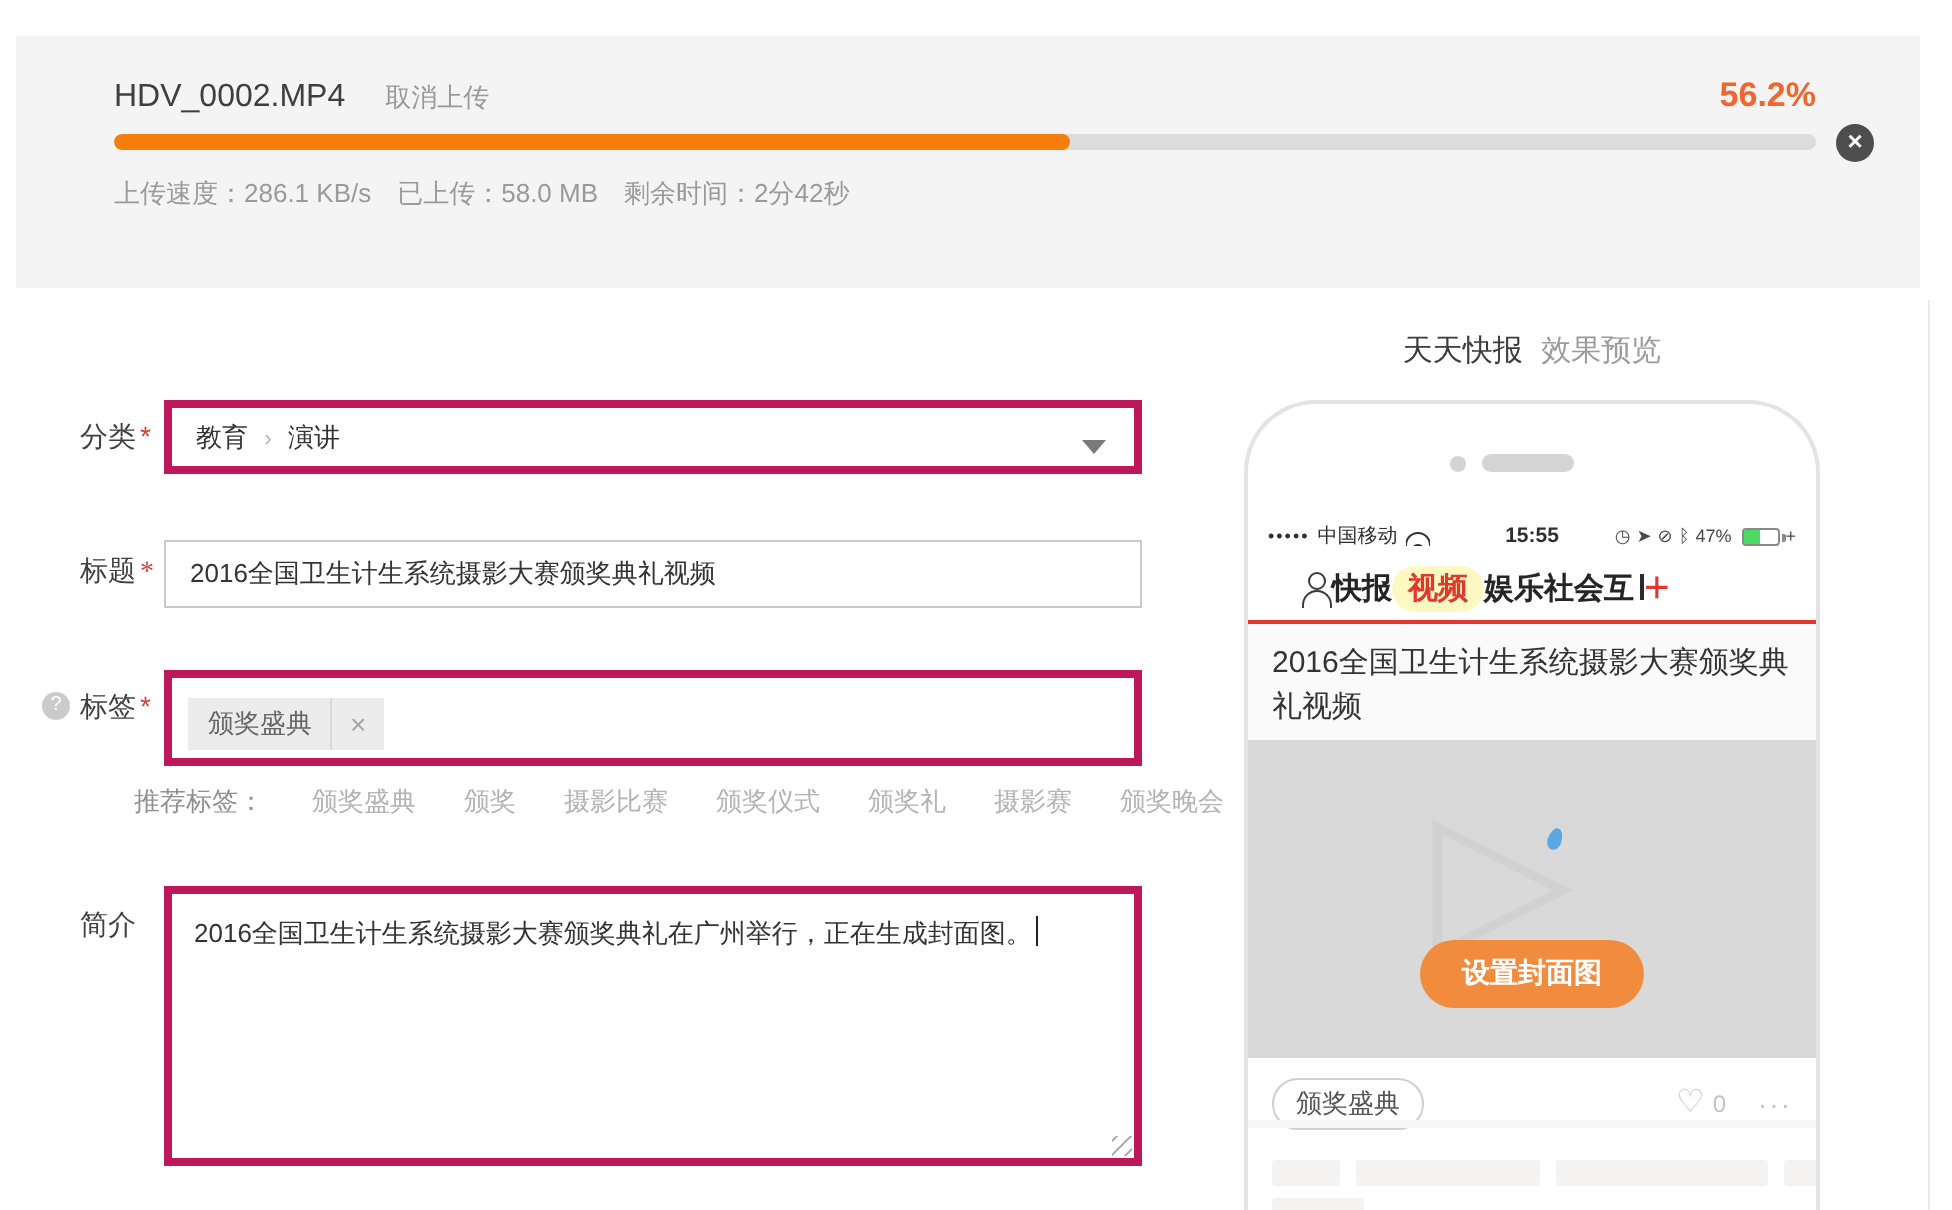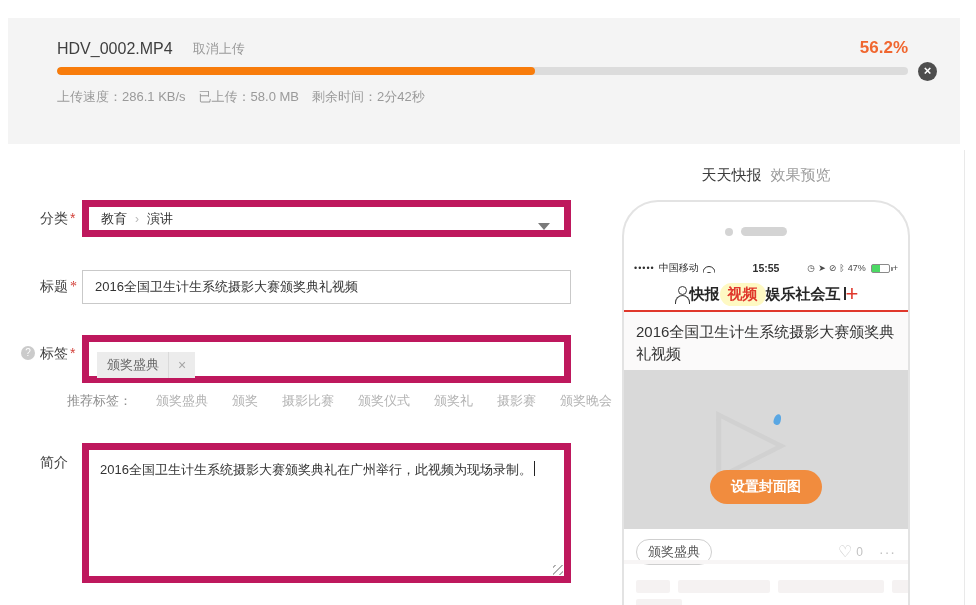--- a/index.html
+++ b/index.html
@@ -19,21 +19,21 @@
   .percent{position:absolute;right:52px;top:20px;font-size:17px;font-weight:bold;color:var(--percent);}
   .track{position:absolute;left:49px;top:49px;width:851px;height:8px;border-radius:4px;background:#dcdcdc;overflow:hidden;}
   .fill{height:100%;border-radius:4px;background:var(--orange);width:56.2%;}
   .close-btn{position:absolute;left:910px;top:44px;width:19px;height:19px;border-radius:50%;
     background:#4e4e4e;color:#fff;font-size:13px;font-weight:bold;line-height:18px;text-align:center;cursor:pointer;}
   .stats{position:absolute;left:49px;top:70px;display:flex;gap:13px;font-size:13px;color:#9a9a9a;}
   
   .form-row{position:absolute;display:flex;}
   .lbl-cell{width:42px;flex:none;font-size:14px;color:#3f3f3f;white-space:nowrap;}
   .req{color:#d3413a;margin-left:2px;}
-  .box{border:7px solid #be185d;background:#fff;}
+  .box{border:4px solid #be185d;background:#fff;}
   .row-cat{left:40px;top:200px;}
   .row-cat .lbl-cell{line-height:37px;}
   .cat-box{width:489px;height:37px;display:flex;align-items:center;padding:0 34px 0 12px;position:relative;cursor:pointer;font-size:13px;color:#333;}
   .cat-sep{color:#b9b9b9;margin:0 8px;font-size:12px;}
   .caret{position:absolute;right:14px;top:16px;width:0;height:0;
     border-left:6px solid transparent;border-right:6px solid transparent;border-top:7px solid #7a7a7a;}
   .row-title{left:40px;top:270px;}
   .row-title .lbl-cell{line-height:34px;font-family:Liberation Serif, serif;}
   .title-input{width:489px;height:34px;border:1px solid #c9c9c9;background:#fff;padding:0 12px;
     font-size:13px;color:#333;font-family:inherit;outline:none;}
@@ -69,21 +69,21 @@
   .wifi::before,.wifi::after{content:"";position:absolute;left:50%;bottom:-6px;transform:translateX(-50%);
     border:1.5px solid #2f2f2f;border-radius:50%;}
   .wifi::before{width:11px;height:11px;}
   .wifi::after{width:5px;height:5px;background:#2f2f2f;}
   .sb-time{position:absolute;left:50%;transform:translateX(-50%);font-weight:bold;font-size:10.5px;}
   .sb-right{margin-left:auto;display:flex;align-items:center;gap:3px;color:#4a4a4a;font-size:9px;}
   .batt{width:19px;height:9px;border:1px solid #8a8a8a;border-radius:2px;position:relative;margin-left:2px;}
   .batt-fill{display:block;width:47%;height:100%;background:var(--green);}
   .batt::after{content:"";position:absolute;right:-4px;top:2px;width:2px;height:4px;background:#8a8a8a;border-radius:0 1px 1px 0;}
   .nav{position:absolute;left:0;top:76px;width:100%;height:34px;display:flex;align-items:center;
-    justify-content:center;padding:0 0;border-bottom:2px solid var(--red);}
+    justify-content:flex-start;padding:0 26px;border-bottom:2px solid var(--red);}
   .nav-tab{font-size:15px;font-weight:bold;color:#252525;cursor:pointer;}
   .nav-tab.active{color:var(--red);background:#fef9c3;border-radius:12px;padding:2px 8px;}
   .tab-clip::after{content:"";display:inline-block;width:2px;height:13px;background:#2a2a2a;margin-left:3px;vertical-align:-1px;}
   .person-icon{width:16px;height:16px;position:relative;cursor:pointer;}
   .person-icon::before{content:"";position:absolute;left:4px;top:0;width:7px;height:7px;border:1.5px solid #3a3a3a;border-radius:50%;}
   .person-icon::after{content:"";position:absolute;left:1px;top:9px;width:13px;height:8px;border:1.5px solid #3a3a3a;border-bottom:none;border-radius:8px 8px 0 0;}
   .nav-plus{color:var(--red);font-size:22px;line-height:1;font-weight:normal;cursor:pointer;}
   .card-title{position:absolute;left:0;top:110px;width:100%;padding:9px 12px;font-size:15px;line-height:1.45;color:#333;background:#fbfafa;}
   .video{position:absolute;left:0;top:168px;width:100%;height:159px;background:#d9d9d9;}
   .play-glyph{position:absolute;left:92px;top:22px;font-size:92px;line-height:1;color:#cccccc;opacity:.6;}
@@ -165,21 +165,21 @@
   <span class="rec-tag">颁奖礼</span>
   <span class="rec-tag">摄影赛</span>
   <span class="rec-tag">颁奖晚会</span>
 </div>
 
 <div class="form-row row-desc">
   <div class="lbl-cell">
     <span>简介</span>
   </div>
   <div class="box desc-box">
-    <span>2016全国卫生计生系统摄影大赛颁奖典礼在广州举行，此视频为现场录制。</span><span class="text-caret"></span>
+    <span>2016全国卫生计生系统摄影大赛颁奖典礼在广州举行，正在生成封面图。</span><span class="text-caret"></span>
     <span class="resize-handle"></span>
   </div>
 </div>
 
 <div class="preview-header">
   <span class="ph-app">天天快报</span>
   <span class="ph-suffix">效果预览</span>
 </div>
 <div class="scroll-line"></div>
 

